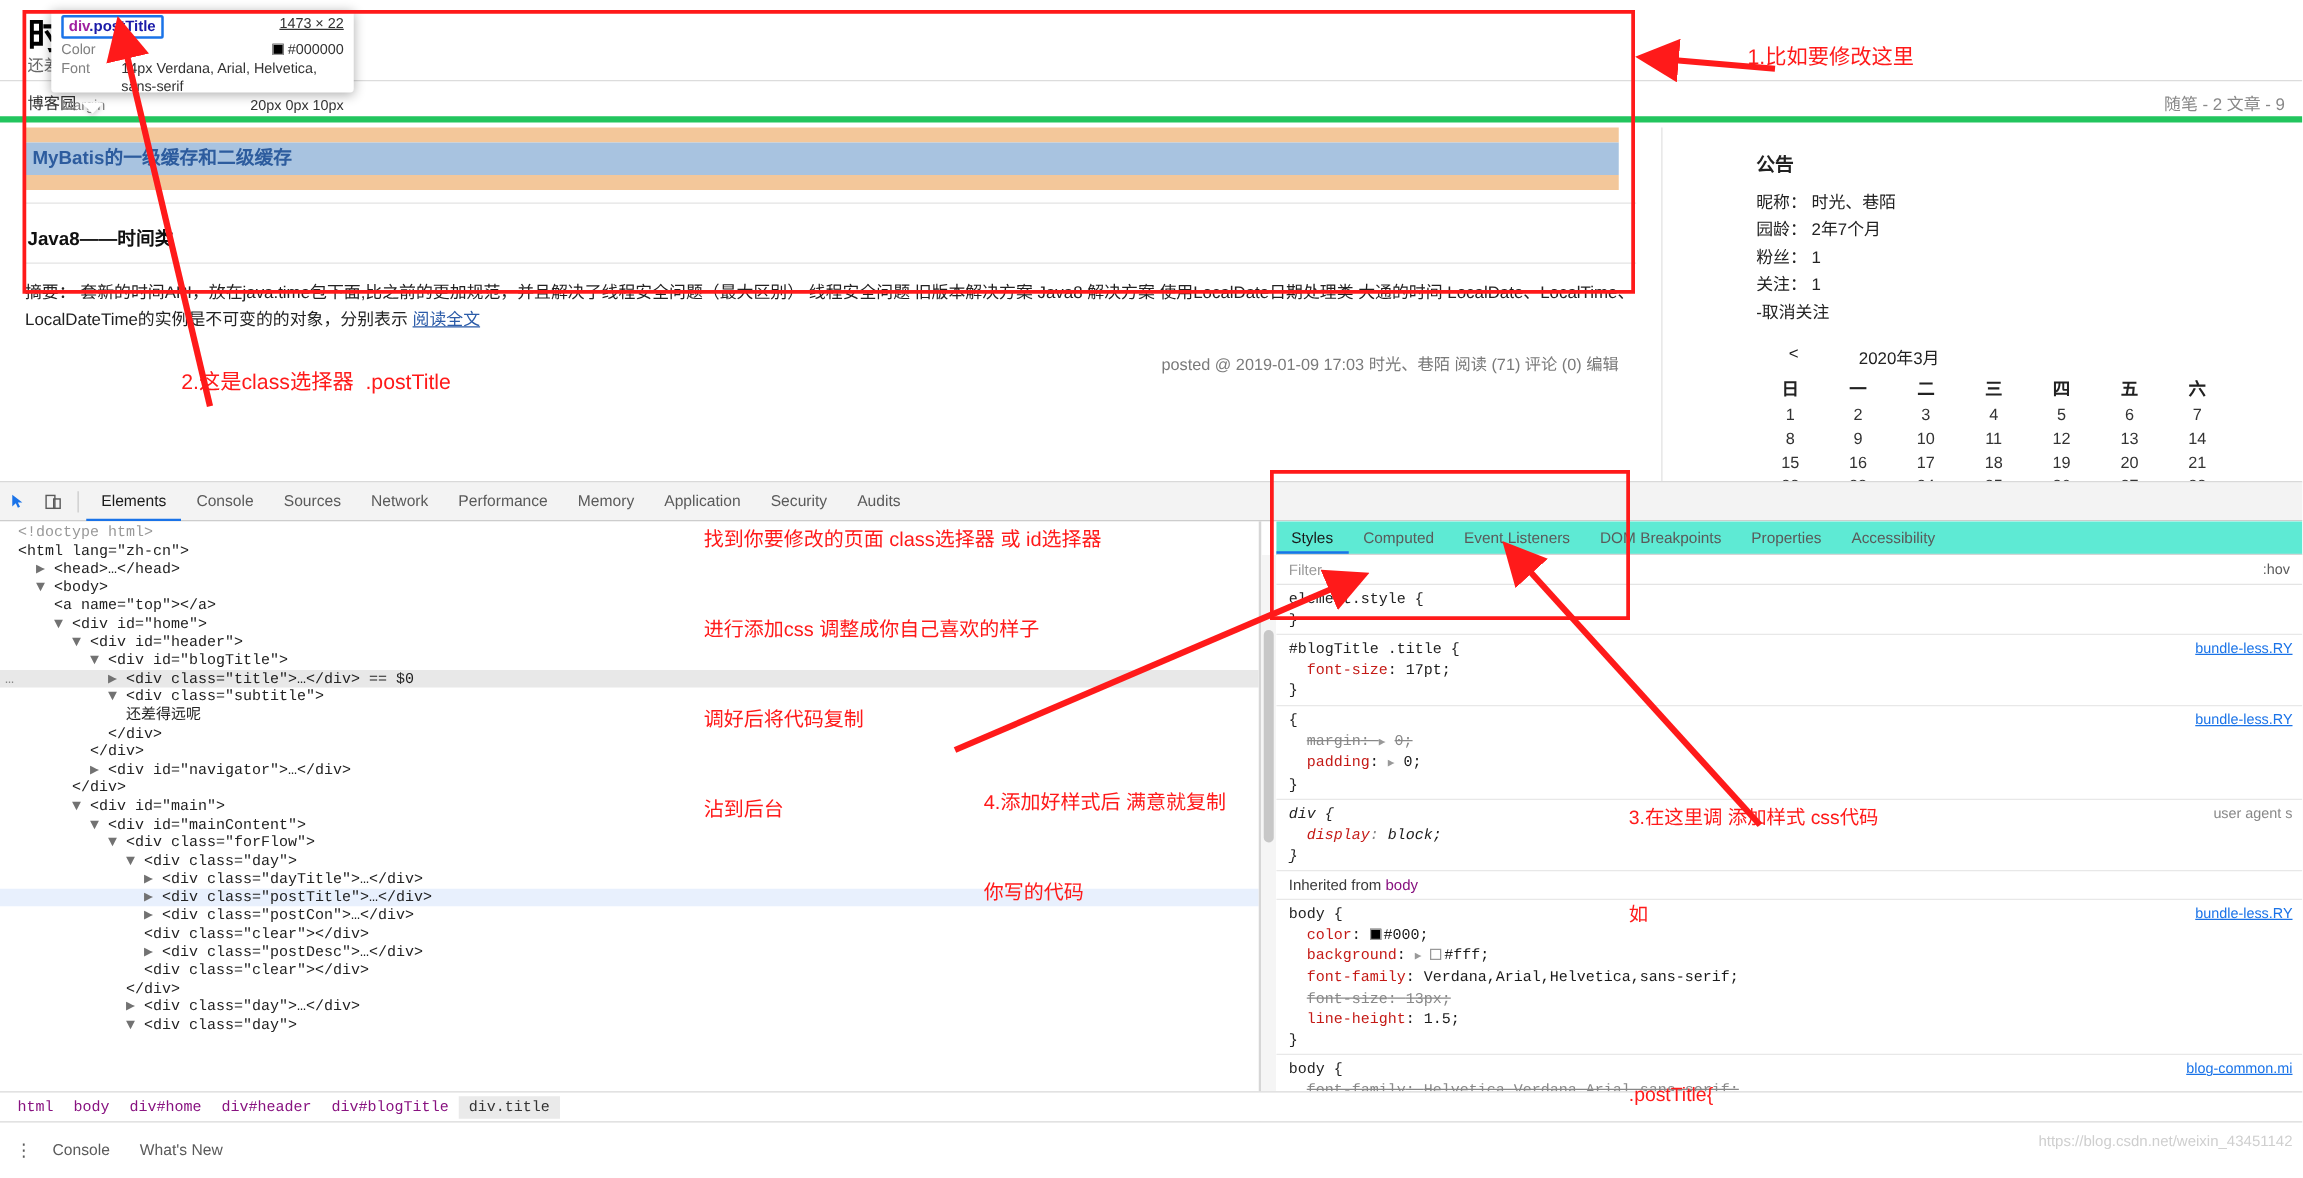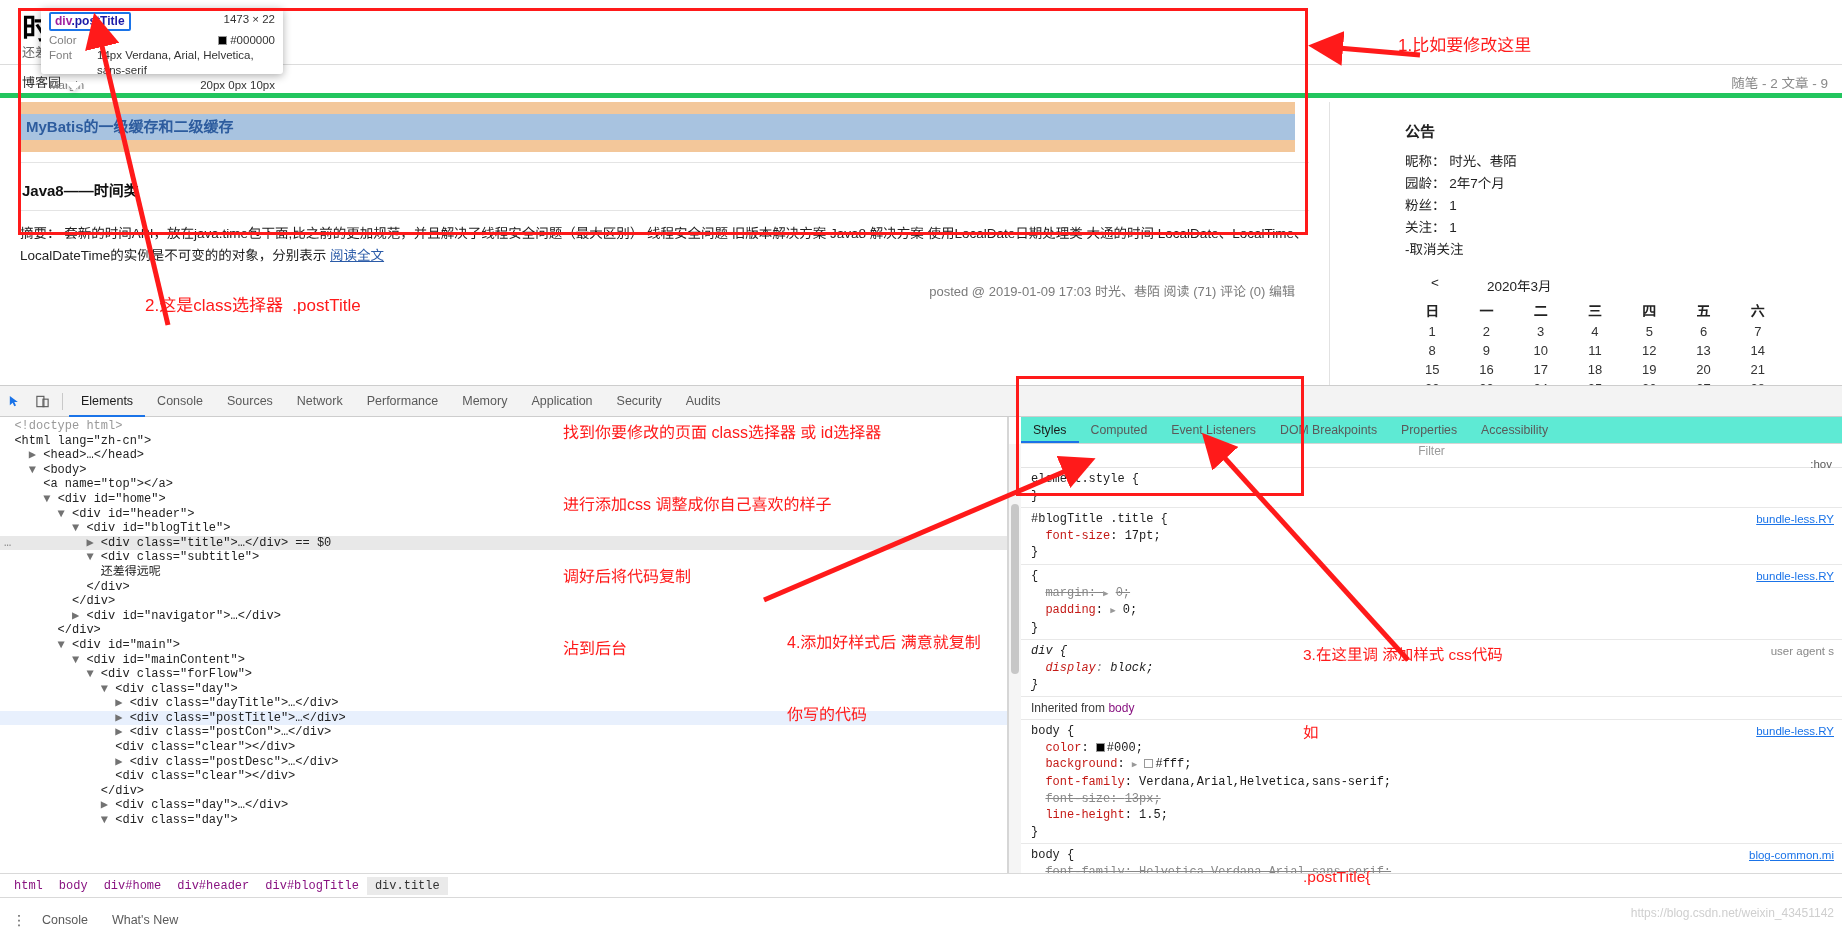--- a/index.html
+++ b/index.html
@@ -89,21 +89,21 @@
   }
   #inspectTip .tiprow { display:flex; line-height:15px; }
   #inspectTip .k { color:#808080; width:48px; flex:none; }
   #inspectTip .v { margin-left:auto; color:#333; }
   .tagsel {
     display:inline-block; border:2px solid #1a73e8; border-radius:2px;
     padding:0px 4px; font-weight:700; font-size:12px; margin-bottom:2px;
   }
   .tagsel .tg { color:#a020a0; }
   .tagsel .cl { color:#1a1aa8;margin-top:28px; }
-  .dim { color:#808080; }
+  .dim { color:#808080;text-decoration:underline; }
   .swatch {
     display:inline-block; width:9px; height:9px; background:#000;
     border:1px solid #999; margin-right:3px; vertical-align:-1px;
   }
   .tip-arrow {
     position:absolute; left:24px; top:74px;
     width:0;height:0;border-left:9px solid transparent;
     border-right:9px solid transparent;border-top:9px solid #fff;
     filter: drop-shadow(0 2px 2px rgba(0,0,0,.18));
   }
@@ -154,21 +154,21 @@
     background:#fff; overflow:hidden;
   }
   #stylesTabs {
     height:27px; border-bottom:1px solid #d5d5d5; display:flex; align-items:center;
     background:#5eead4;
   }
   .st-tab { padding:0 12px; height:26px; line-height:26px; font-size:12.3px; color:#5a5a5a; cursor:pointer; white-space:nowrap;}
   .st-tab.active { color:#1a1a1a; box-shadow: inset 0 -2px 0 #1a73e8; }
   #filterRow {
     height:24px; border-bottom:1px solid #e4e4e4; display:flex; align-items:center;
-    padding:0 10px; font-size:12px; color:#9a9a9a; background:#fff;flex-direction:column;
+    padding:0 10px; font-size:12px; color:#9a9a9a; background:#fff;
   }
   #filterRow .hovbtn { margin-left:auto; color:#5a5a5a; font-size:11.5px;}
   .cssblk {
     font-family:"Liberation Mono", monospace; font-size:12px; line-height:16.6px;
     padding:3px 10px 3px 10px; border-bottom:1px solid #e8e8e8; position:relative;
     white-space:pre; color:#222;
   }
   .cssblk.ua { color:#888; font-style:italic; }
   .sel { color:#222; }
   .prop { color:#c41a16; }

